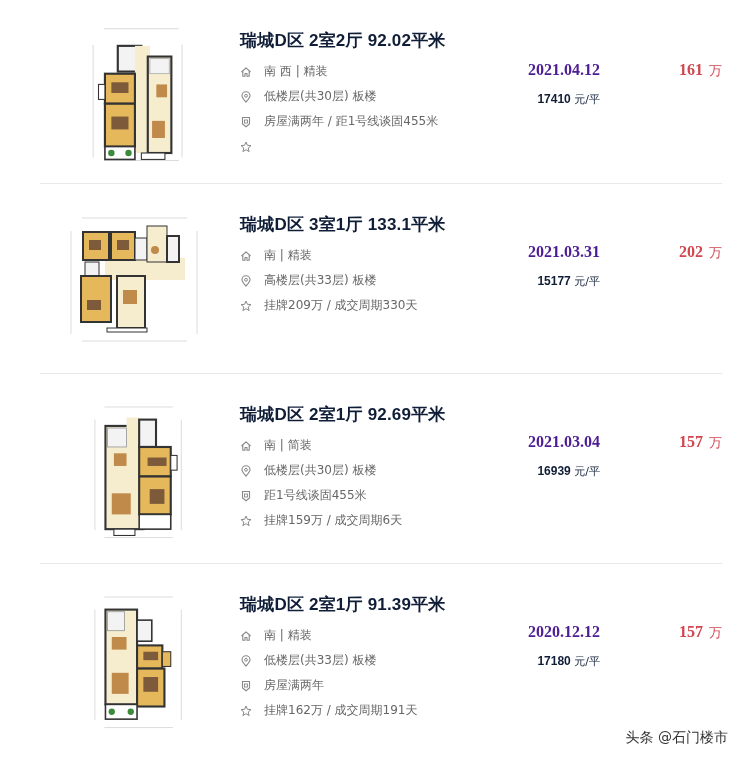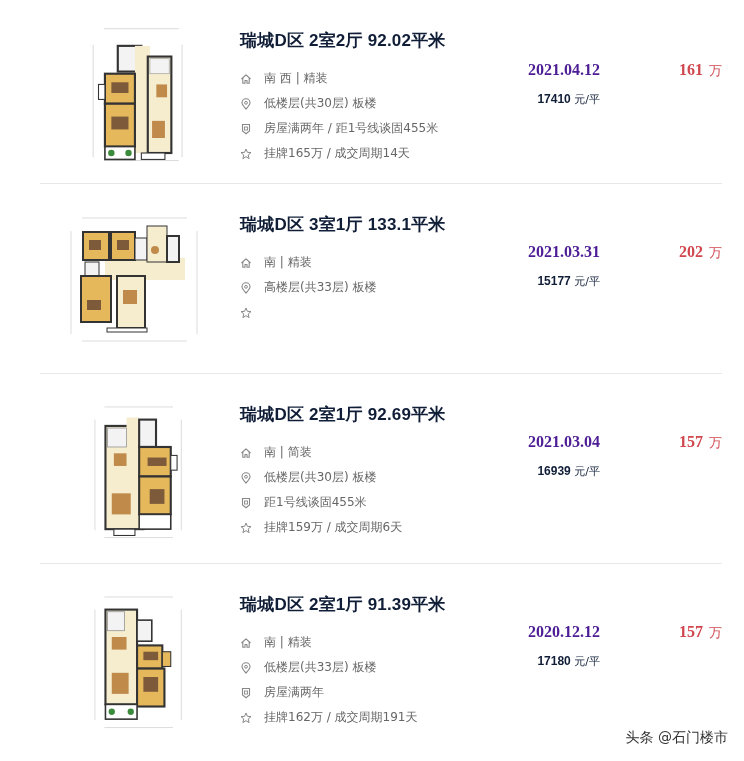--- a/index.html
+++ b/index.html
@@ -11,21 +11,21 @@
   .item:last-child { border-bottom: none; }
 
   .plan { position: absolute; left: 26px; top: 18px; width: 140px; height: 150px; }
   .plan svg { width: 100%; height: 100%; }
 
   .info { position: absolute; left: 200px; top: 30px; width: 270px; }
   .title { font-family: "Liberation Sans", "DejaVu Sans", sans-serif; font-size: 17px; font-weight: bold; color: #101d37; line-height: 22px; letter-spacing: 0.2px; white-space: nowrap; }
   .row { display: flex; align-items: center; height: 25px; font-size: 12px; color: #666; white-space: nowrap; }
   .row .ic { width: 12px; height: 12px; margin-right: 12px; display: inline-flex; align-items: center; justify-content: center; }
   .row .ic svg { width: 12px; height: 12px; }
-  .rows { margin-top: 14px; }
+  .rows { margin-top: 7px; }
 
   .deal { position: absolute; left: 470px; top: 58px; width: 90px; text-align: right; }
   .date { font-family: "Liberation Serif", "DejaVu Serif", serif; font-size: 16px; font-weight: bold; color: #4c1d95; line-height: 20px; white-space: nowrap; }
   .unit-price { margin-top: 12px; font-size: 11px; color: #101d37; white-space: nowrap; }
   .unit-price b { font-family: "Liberation Sans", sans-serif; font-size: 12px; font-weight: bold; }
 
   .total { position: absolute; left: 600px; top: 58px; width: 82px; text-align: right; white-space: nowrap; color: #d0474f; }
   .total .num { font-family: "Liberation Serif", "DejaVu Serif", serif; font-size: 16px; font-weight: bold; }
   .total .wan { font-size: 13px; margin-left: 6px; }
 
@@ -90,21 +90,20 @@
               </svg>
             </span>
           <span>房屋满两年 / 距1号线谈固455米</span>
         </div>
         <div class="row">
           <span class="ic">
               <svg viewBox="0 0 12 12">
                 <path d="M6 1 L7.4 4.3 L11 4.6 L8.2 7 L9.1 10.6 L6 8.7 L2.9 10.6 L3.8 7 L1 4.6 L4.6 4.3 Z" fill="none" stroke="#888" stroke-width="1" stroke-linejoin="round"></path>
               </svg>
             </span>
-          <span>挂牌165万 / 成交周期14天</span>
         </div>
       </div>
     </div>
     <div class="deal" style="top:60px">
       <div class="date">2021.04.12</div>
       <div class="unit-price"><b>17410</b> <span>元/平</span></div>
     </div>
     <div class="total" style="top:60px">
       <span class="num">161</span><span class="wan">万</span>
     </div>
@@ -155,20 +154,21 @@
               </svg>
             </span>
           <span>高楼层(共33层) 板楼</span>
         </div>
         <div class="row">
           <span class="ic">
               <svg viewBox="0 0 12 12">
                 <path d="M6 1 L7.4 4.3 L11 4.6 L8.2 7 L9.1 10.6 L6 8.7 L2.9 10.6 L3.8 7 L1 4.6 L4.6 4.3 Z" fill="none" stroke="#888" stroke-width="1" stroke-linejoin="round"></path>
               </svg>
             </span>
+          <span>挂牌209万 / 成交周期330天</span>
         </div>
       </div>
     </div>
     <div class="deal">
       <div class="date">2021.03.31</div>
       <div class="unit-price"><b>15177</b> <span>元/平</span></div>
     </div>
     <div class="total">
       <span class="num">202</span><span class="wan">万</span>
     </div>

